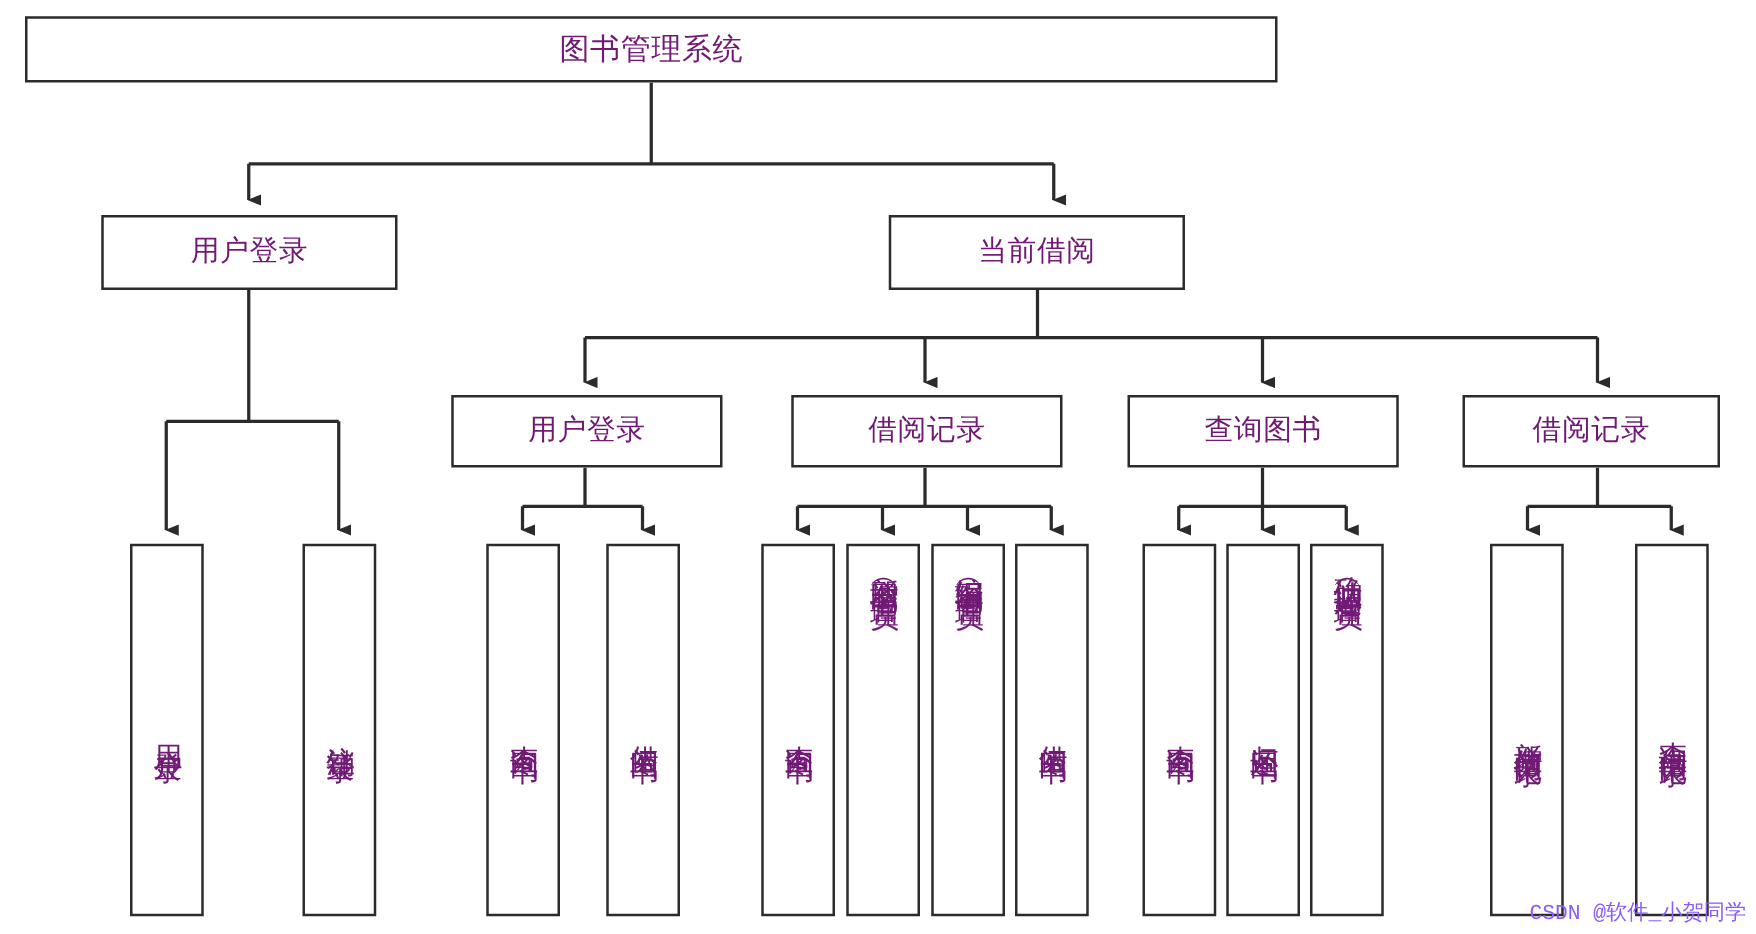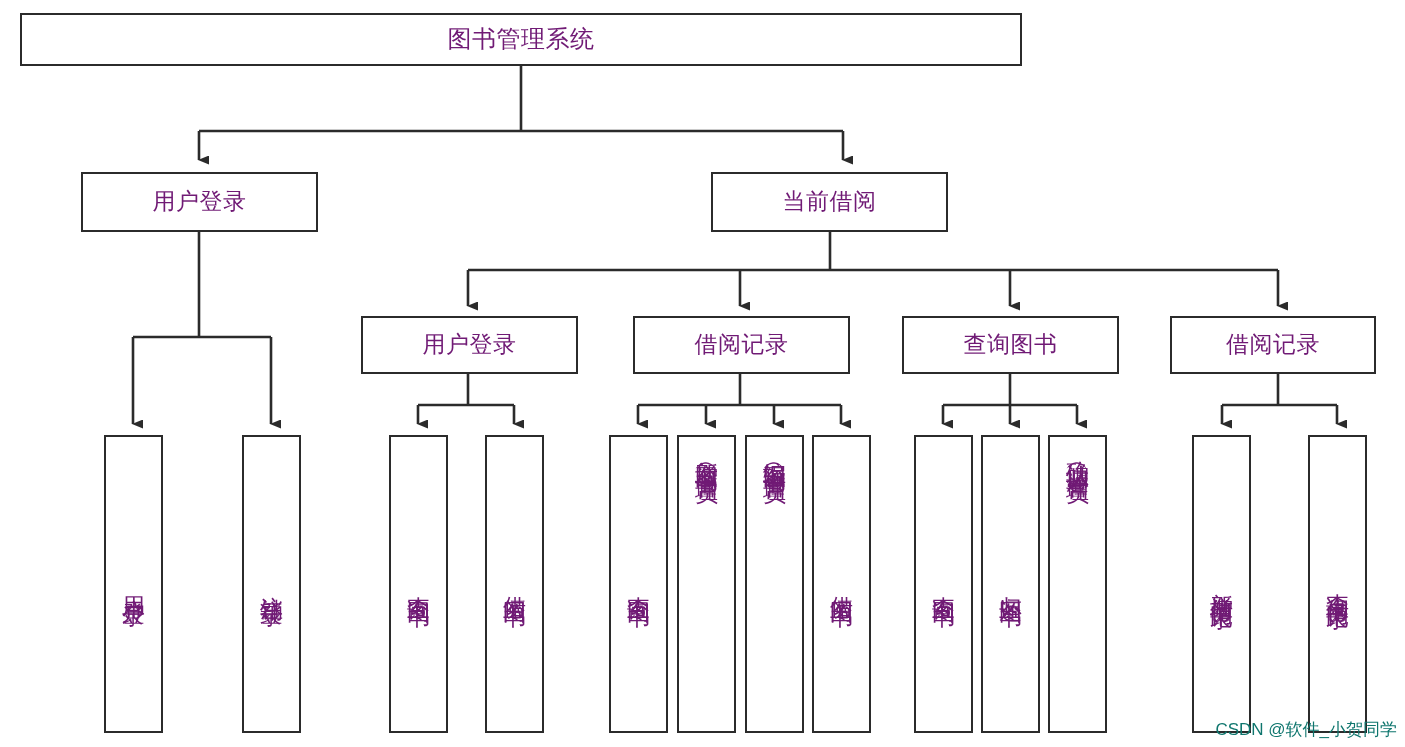--- a/index.html
+++ b/index.html
@@ -64,24 +64,24 @@
   }
   .node.vertical.center-text {
     align-items: center;
     padding-top: 0;
   }
   #watermark {
     position: absolute;
     right: 8px;
     bottom: 6px;
     font-size: 17px;
-    color: #0f766e;
+    color: #8b5cf6;
     z-index: 5;
     white-space: nowrap;
-    font-family: Liberation Sans, sans-serif;
+    font-family: Liberation Mono, monospace;
   }
 </style>
 </head>
 <body>
 
 <div id="diagram-root">
 
   <svg id="connector-layer" viewBox="0 0 1405 747" xmlns="http://www.w3.org/2000/svg">
     <defs>
       <marker id="arrowhead" markerWidth="9" markerHeight="11" refX="4.5" refY="10" orient="auto" markerUnits="userSpaceOnUse">

